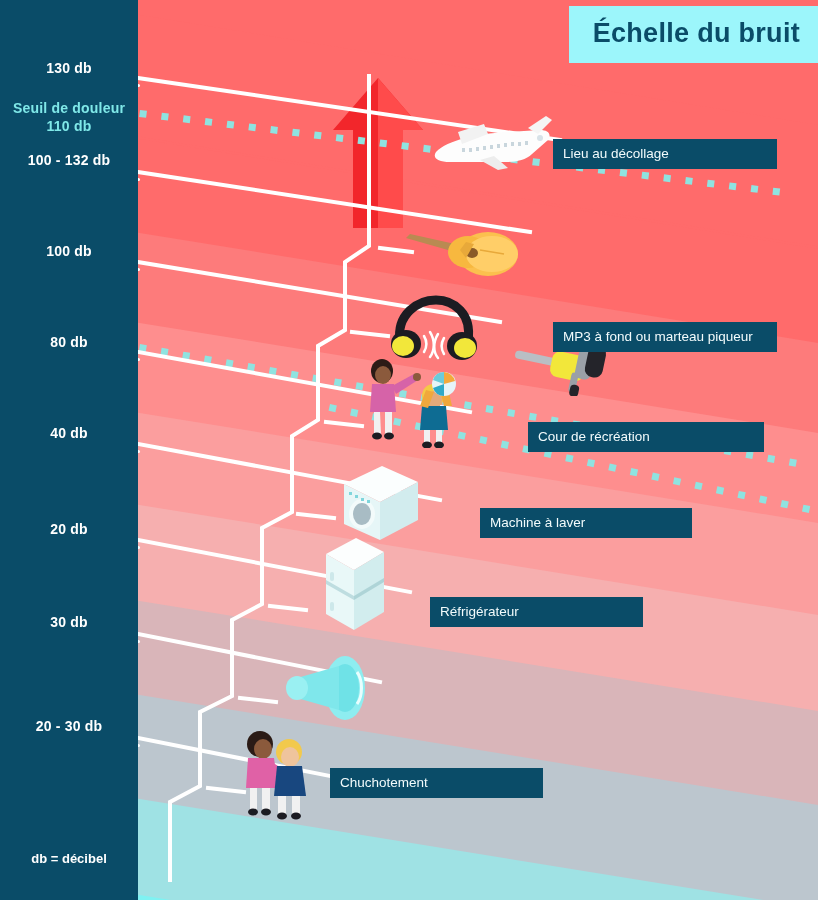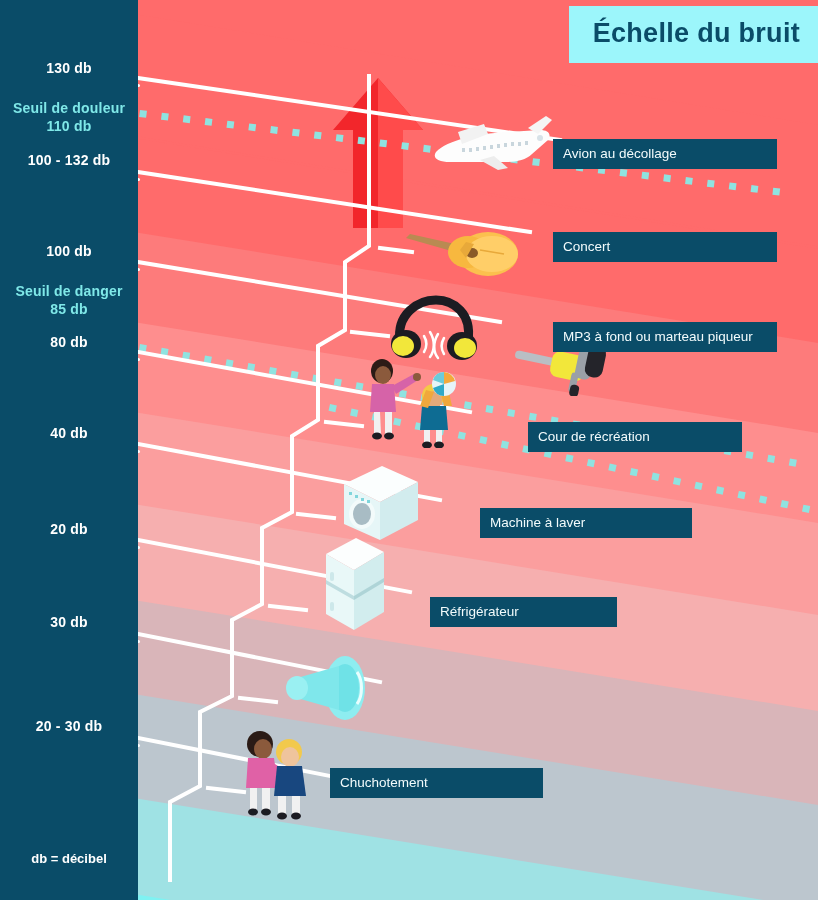--- a/index.html
+++ b/index.html
@@ -385,24 +385,20 @@
       <div class="tick threshold" style="top: 100px;">
         <div>Seuil de douleur</div>
         <div>110 db</div>
       </div>
       <div class="tick" style="top: 152px;">
         <div>100 - 132 db</div>
       </div>
       <div class="tick" style="top: 243px;">
         <div>100 db</div>
       </div>
-      <div class="tick threshold" style="top: 283px;">
-        <div>Seuil de danger</div>
-        <div>85 db</div>
-      </div>
       <div class="tick" style="top: 334px;">
         <div>80 db</div>
       </div>
       <div class="tick" style="top: 425px;">
         <div>40 db</div>
       </div>
       <div class="tick" style="top: 521px;">
         <div>20 db</div>
       </div>
       <div class="tick" style="top: 614px;">
@@ -416,20 +412,19 @@
   <div id="title">Échelle du bruit</div>
 
 <div class="tickline" style="top: 84px; left: 28px; width: 112px;"></div>
     <div class="tickline" style="top: 178px; left: 28px; width: 112px;"></div>
     <div class="tickline" style="top: 268px; left: 28px; width: 112px;"></div>
     <div class="tickline" style="top: 358px; left: 28px; width: 112px;"></div>
     <div class="tickline" style="top: 450px; left: 28px; width: 112px;"></div>
     <div class="tickline" style="top: 546px; left: 28px; width: 112px;"></div>
     <div class="tickline" style="top: 640px; left: 28px; width: 112px;"></div>
     <div class="tickline" style="top: 744px; left: 28px; width: 112px;"></div>
-    <div class="callout" style="left: 553px; top: 139px; width: 224px;">Avion au décollage</div>
-    <div class="callout" style="left: 553px; top: 232px; width: 224px;">Concert</div>
+    <div class="callout" style="left: 553px; top: 139px; width: 224px;">Lieu au décollage</div>
     <div class="callout" style="left: 553px; top: 322px; width: 224px;">MP3 à fond ou marteau piqueur</div>
-    <div class="callout" style="left: 528px; top: 422px; width: 214px;">Cour de récréation</div>
+    <div class="callout" style="left: 528px; top: 422px; width: 236px;">Cour de récréation</div>
     <div class="callout" style="left: 480px; top: 508px; width: 212px;">Machine à laver</div>
-    <div class="callout" style="left: 430px; top: 597px; width: 187px;">Réfrigérateur</div>
+    <div class="callout" style="left: 430px; top: 597px; width: 213px;">Réfrigérateur</div>
     <div class="callout" style="left: 330px; top: 768px; width: 213px;">Chuchotement</div>
   </div>
 
 </body></html>

